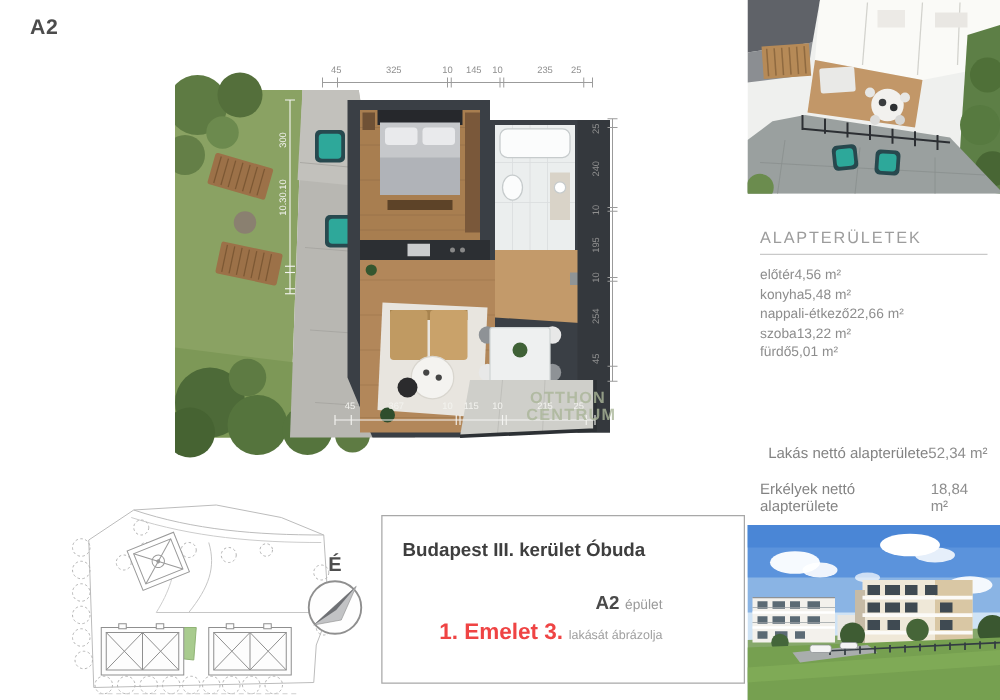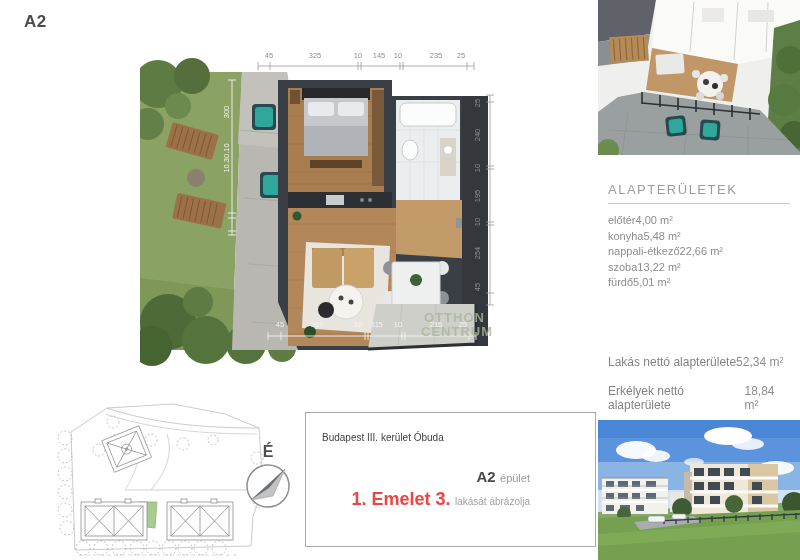--- a/index.html
+++ b/index.html
@@ -21,35 +21,35 @@
   .wm-oc{position:absolute;left:246px;top:152px;font-size:60px;font-weight:bold;color:#d8d8d4;opacity:.62;letter-spacing:-3px}
   .wm-word{position:absolute;font-size:13px;font-weight:bold;letter-spacing:1px;color:#aab699;opacity:.8}
   .wm-w1{left:284px;top:260px}
   .wm-w2{left:281px;top:274px}
 
   
   .panel{left:598px;top:0;width:202px;height:560px}
   .panel-title{margin:27px 10px 6px 10px;font-size:13px;letter-spacing:1.5px;color:#9c9c9c}
   .rule{border-top:1px solid #c9c9c9;margin:0 10px 9px 10px}
   .arearow{display:flex;justify-content:flex-start;margin:0 10px;font-size:11px;color:#8d8d8d;line-height:15.5px}
-  .totalrow{display:flex;justify-content:flex-start;margin:0 10px;font-size:12px;color:#838383}
+  .totalrow{display:flex;justify-content:flex-end;margin:0 10px;font-size:12px;color:#838383}
   .totalrow.first{margin-top:64px}
   .totalrow.second{margin-top:15px}
   .totalrow .tv{font-weight:bold;color:#8d8d8d;font-weight:normal}
   .disclaimer{margin:18px 10px 0 10px;font-size:6.8px;line-height:8.6px;color:#a3a3a3}
   .panel-img-top{position:absolute;left:0;top:0;width:202px;height:155px}
   .panel-img-bottom{position:absolute;left:0;bottom:0;width:202px;height:140px}
 
   
   .siteplan-wrap{left:55px;top:398px;width:230px;height:160px}
   .compass-wrap{left:240px;top:440px;width:56px;height:76px}
 
   
   .info-box{left:305px;top:412px;width:291px;height:135px;border:1px solid #a8a8a8;box-sizing:border-box;background:#fff}
-  .info-location{margin:19px 0 0 16px;font-size:10px;font-weight:normal;color:#3e3e3e}
+  .info-location{margin:19px 0 0 16px;font-size:15px;font-weight:bold;color:#3e3e3e}
   .info-center{width:212px;margin:25px 0 0 12px;text-align:right}
   .info-b1{font-size:15px;font-weight:bold;color:#4a4a4a}
   .info-b2{font-size:11px;color:#9a9a9a}
   .info-line2{margin-top:3px}
   .info-f1{font-size:18px;font-weight:bold;color:#ef4444}
   .info-f2{font-size:10px;color:#a0a0a0}
 </style>
 </head>
 <body>
 
@@ -433,21 +433,21 @@
       </g>
     <circle cx="10" cy="150" r="11" fill="#6b8c4e"></circle>
   </svg>
 
   <div style="height:155px"></div>
   <div class="panel-title">ALAPTERÜLETEK</div>
   <div class="rule"></div>
 
   <div class="arearow">
     <span>előtér</span>
-    <span>4,00 m²</span>
+    <span>4,56 m²</span>
   </div>
   <div class="arearow">
     <span>konyha</span>
     <span>5,48 m²</span>
   </div>
   <div class="arearow">
     <span>nappali-étkező</span>
     <span>22,66 m²</span>
   </div>
   <div class="arearow">

